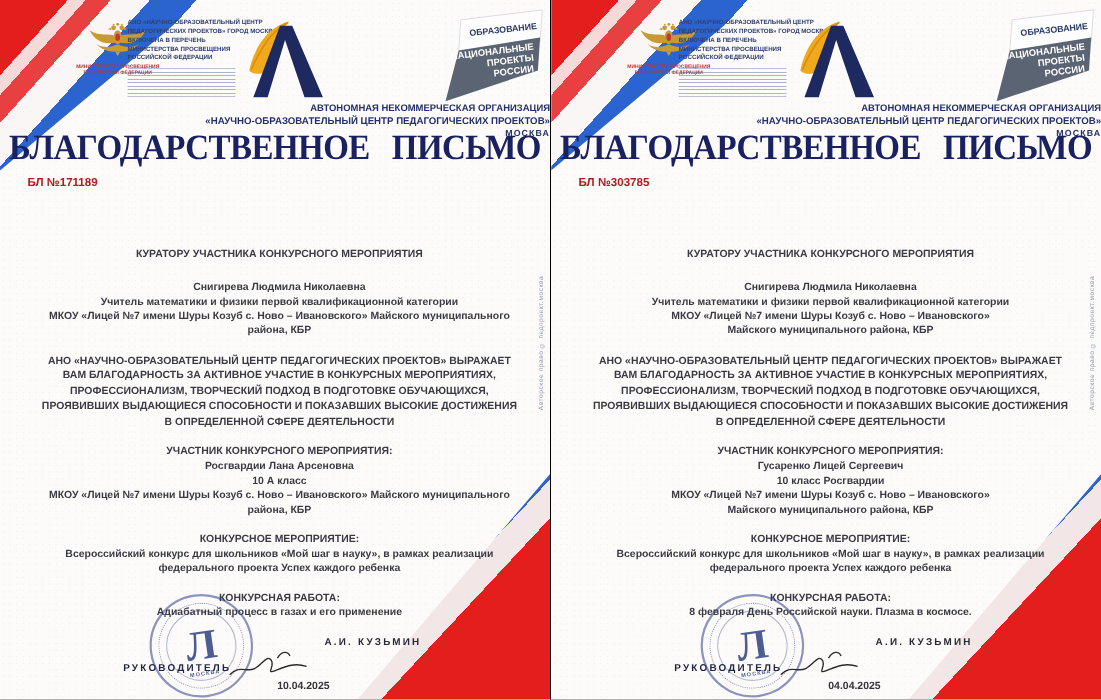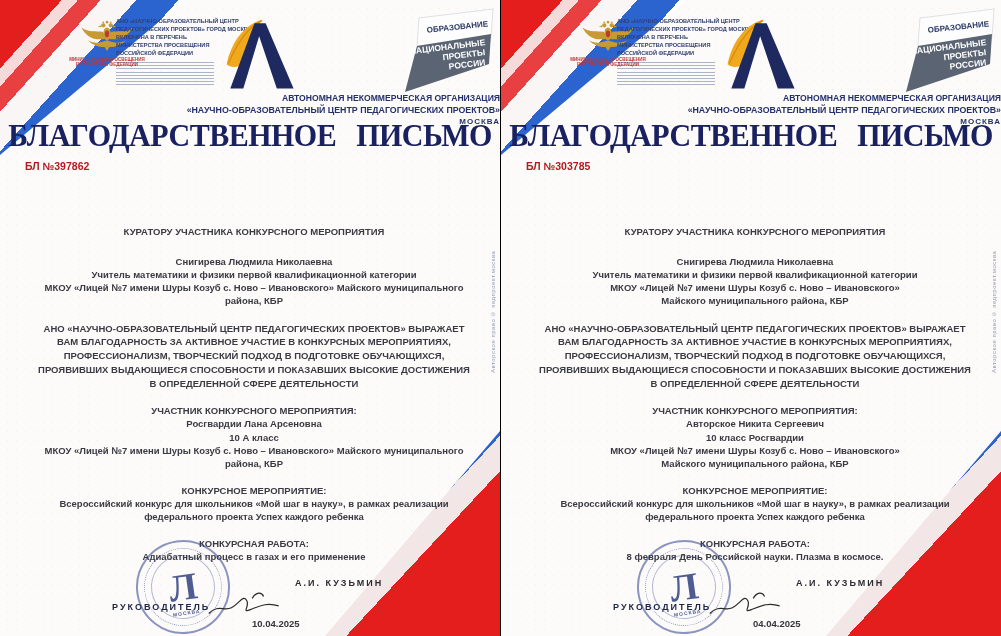--- a/index.html
+++ b/index.html
@@ -128,21 +128,21 @@
       <text x="93" y="63" text-anchor="end" font-size="8.5" font-weight="bold" fill="#ffffff" transform="rotate(-7 60 65)">РОССИИ</text>
     </svg>
 
     <div class="org-lines">
       <div class="l1">АВТОНОМНАЯ НЕКОММЕРЧЕСКАЯ ОРГАНИЗАЦИЯ</div>
       <div class="l2">«НАУЧНО-ОБРАЗОВАТЕЛЬНЫЙ ЦЕНТР ПЕДАГОГИЧЕСКИХ ПРОЕКТОВ»</div>
       <div class="l3">МОСКВА</div>
     </div>
 
     <div class="title">БЛАГОДАРСТВЕННОЕ ПИСЬМО</div>
-    <div class="cert-no">БЛ №397862</div>
+    <div class="cert-no">БЛ №171189</div>
 
     <div class="body">
       <div class="blk-lg">КУРАТОРУ УЧАСТНИКА КОНКУРСНОГО МЕРОПРИЯТИЯ</div>
       <div class="blk">
         <div>Снигирева Людмила Николаевна</div>
         <div>Учитель математики и физики первой квалификационной категории</div>
         <div class="nowrap">МКОУ «Лицей №7 имени Шуры Козуб с. Ново – Ивановского» Майского муниципального</div>
         <div>района, КБР</div>
       </div>
       <div class="blk para">АНО «НАУЧНО-ОБРАЗОВАТЕЛЬНЫЙ ЦЕНТР ПЕДАГОГИЧЕСКИХ ПРОЕКТОВ» ВЫРАЖАЕТ ВАМ БЛАГОДАРНОСТЬ ЗА АКТИВНОЕ УЧАСТИЕ В КОНКУРСНЫХ МЕРОПРИЯТИЯХ, ПРОФЕССИОНАЛИЗМ, ТВОРЧЕСКИЙ ПОДХОД В ПОДГОТОВКЕ ОБУЧАЮЩИХСЯ, ПРОЯВИВШИХ ВЫДАЮЩИЕСЯ СПОСОБНОСТИ И ПОКАЗАВШИХ ВЫСОКИЕ ДОСТИЖЕНИЯ В ОПРЕДЕЛЕННОЙ СФЕРЕ ДЕЯТЕЛЬНОСТИ</div>
@@ -246,21 +246,21 @@
       <div class="blk-lg">КУРАТОРУ УЧАСТНИКА КОНКУРСНОГО МЕРОПРИЯТИЯ</div>
       <div class="blk">
         <div>Снигирева Людмила Николаевна</div>
         <div>Учитель математики и физики первой квалификационной категории</div>
         <div class="nowrap">МКОУ «Лицей №7 имени Шуры Козуб с. Ново – Ивановского»</div>
         <div>Майского муниципального района, КБР</div>
       </div>
       <div class="blk para">АНО «НАУЧНО-ОБРАЗОВАТЕЛЬНЫЙ ЦЕНТР ПЕДАГОГИЧЕСКИХ ПРОЕКТОВ» ВЫРАЖАЕТ ВАМ БЛАГОДАРНОСТЬ ЗА АКТИВНОЕ УЧАСТИЕ В КОНКУРСНЫХ МЕРОПРИЯТИЯХ, ПРОФЕССИОНАЛИЗМ, ТВОРЧЕСКИЙ ПОДХОД В ПОДГОТОВКЕ ОБУЧАЮЩИХСЯ, ПРОЯВИВШИХ ВЫДАЮЩИЕСЯ СПОСОБНОСТИ И ПОКАЗАВШИХ ВЫСОКИЕ ДОСТИЖЕНИЯ В ОПРЕДЕЛЕННОЙ СФЕРЕ ДЕЯТЕЛЬНОСТИ</div>
       <div class="blk">
         <div>УЧАСТНИК КОНКУРСНОГО МЕРОПРИЯТИЯ:</div>
-        <div>Авторское Никита Сергеевич</div>
+        <div>Гусаренко Лицей Сергеевич</div>
         <div>10 класс Росгвардии</div>
         <div class="nowrap">МКОУ «Лицей №7 имени Шуры Козуб с. Ново – Ивановского»</div>
         <div>Майского муниципального района, КБР</div>
       </div>
       <div class="blk">
         <div>КОНКУРСНОЕ МЕРОПРИЯТИЕ:</div>
         <div>Всероссийский конкурс для школьников «Мой шаг в науку», в рамках реализации федерального проекта Успех каждого ребенка</div>
       </div>
       <div class="blk">
         <div>КОНКУРСНАЯ РАБОТА:</div>

